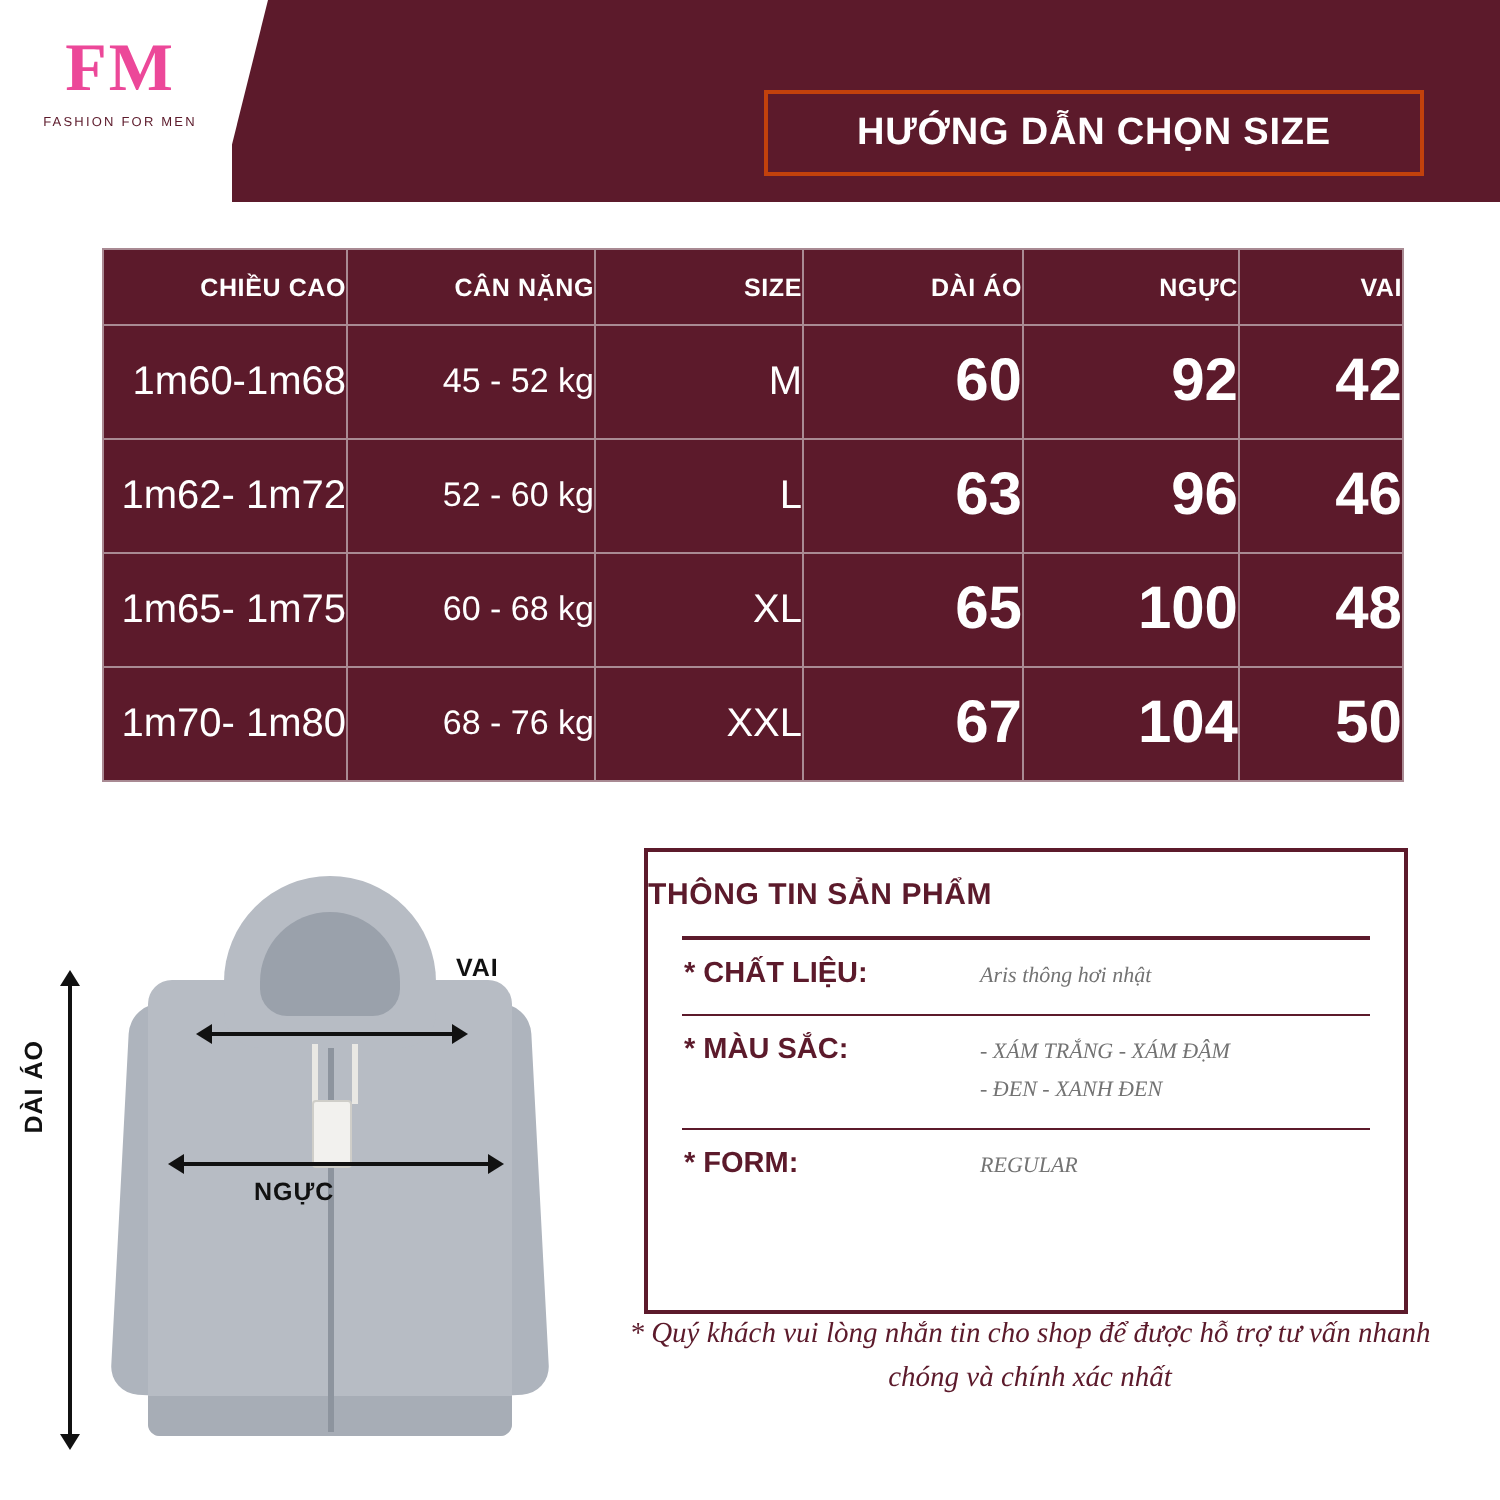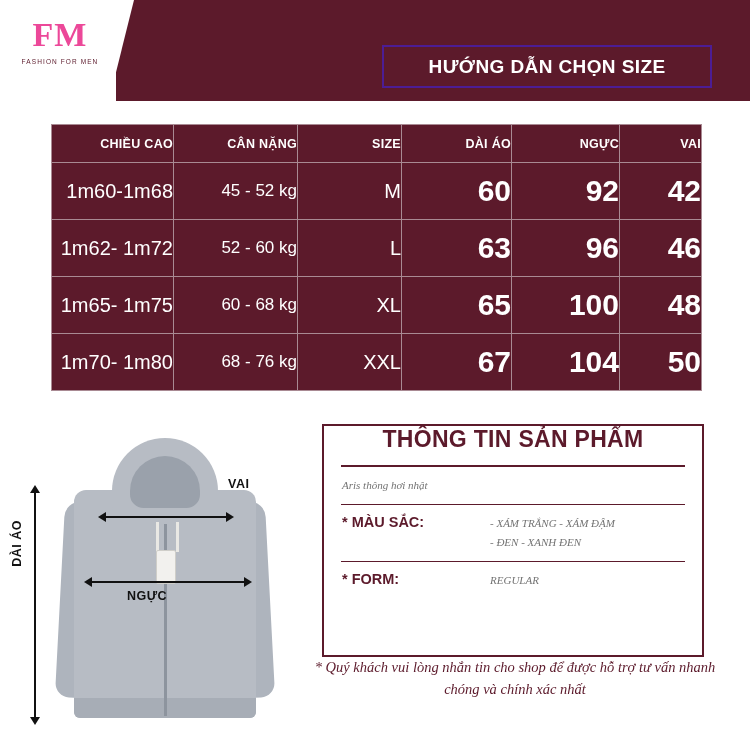--- a/index.html
+++ b/index.html
@@ -53,21 +53,21 @@
     width:26px; height:101px;
     background:#ffffff;
     transform:skewX(-14deg);
     transform-origin: top left;
   }
 
   #title-box {
     position:absolute;
     left:382px; top:45px;
     width:330px; height:43px;
-    border:2px solid #4c1d95;
+    border:2px solid #c2410c;
     display:flex; align-items:center; justify-content:center;
   }
   #title-text {
     color:#ffffff;
     font-size:19px;
     font-weight:bold;
     letter-spacing:.4px;
     font-family:"Liberation Sans", sans-serif;
     white-space:nowrap;
   }
@@ -227,25 +227,26 @@
 
   
   #info-box {
     position:absolute;
     left:322px; top:424px;
     width:382px; height:233px;
     border:2px solid #5c1a2b;
     background:#ffffff;
   }
   #info-title {
-    text-align:center;
+    text-align:left;
     color:#5c1a2b;
-    font-size:23px;
-    font-weight:bold;
-    font-family:"Liberation Sans", sans-serif;
+    font-size:15px;
+    font-weight:bold;
+    font-family:"Liberation Sans", sans-serif;
+    margin-top:13px;
     letter-spacing:.3px;
   }
   #info-rule {
     width:344px; height:2px;
     background:#5c1a2b;
     margin:12px auto 0 auto;
   }
   .info-row {
     display:flex;
     align-items:flex-start;
@@ -364,20 +365,21 @@
 <div class="arrow-line" id="arrow-daiao"></div>
 <div class="meas-label" id="label-vai">VAI</div>
 <div class="meas-label" id="label-nguc">NGỰC</div>
 <div class="meas-label" id="label-daiao">DÀI ÁO</div>
 
 <div id="info-box">
   <div id="info-title">THÔNG TIN SẢN PHẨM</div>
   <div id="info-rule"></div>
 
   <div class="info-row">
+    <div class="info-key">* CHẤT LIỆU:</div>
     <div class="info-val">Aris thông hơi nhật</div>
   </div>
   <div class="info-sep"></div>
 
   <div class="info-row">
     <div class="info-key">* MÀU SẮC:</div>
     <div class="info-val" style="white-space:pre-line">- XÁM TRẮNG - XÁM ĐẬM
 - ĐEN - XANH ĐEN</div>
   </div>
   <div class="info-sep"></div>

